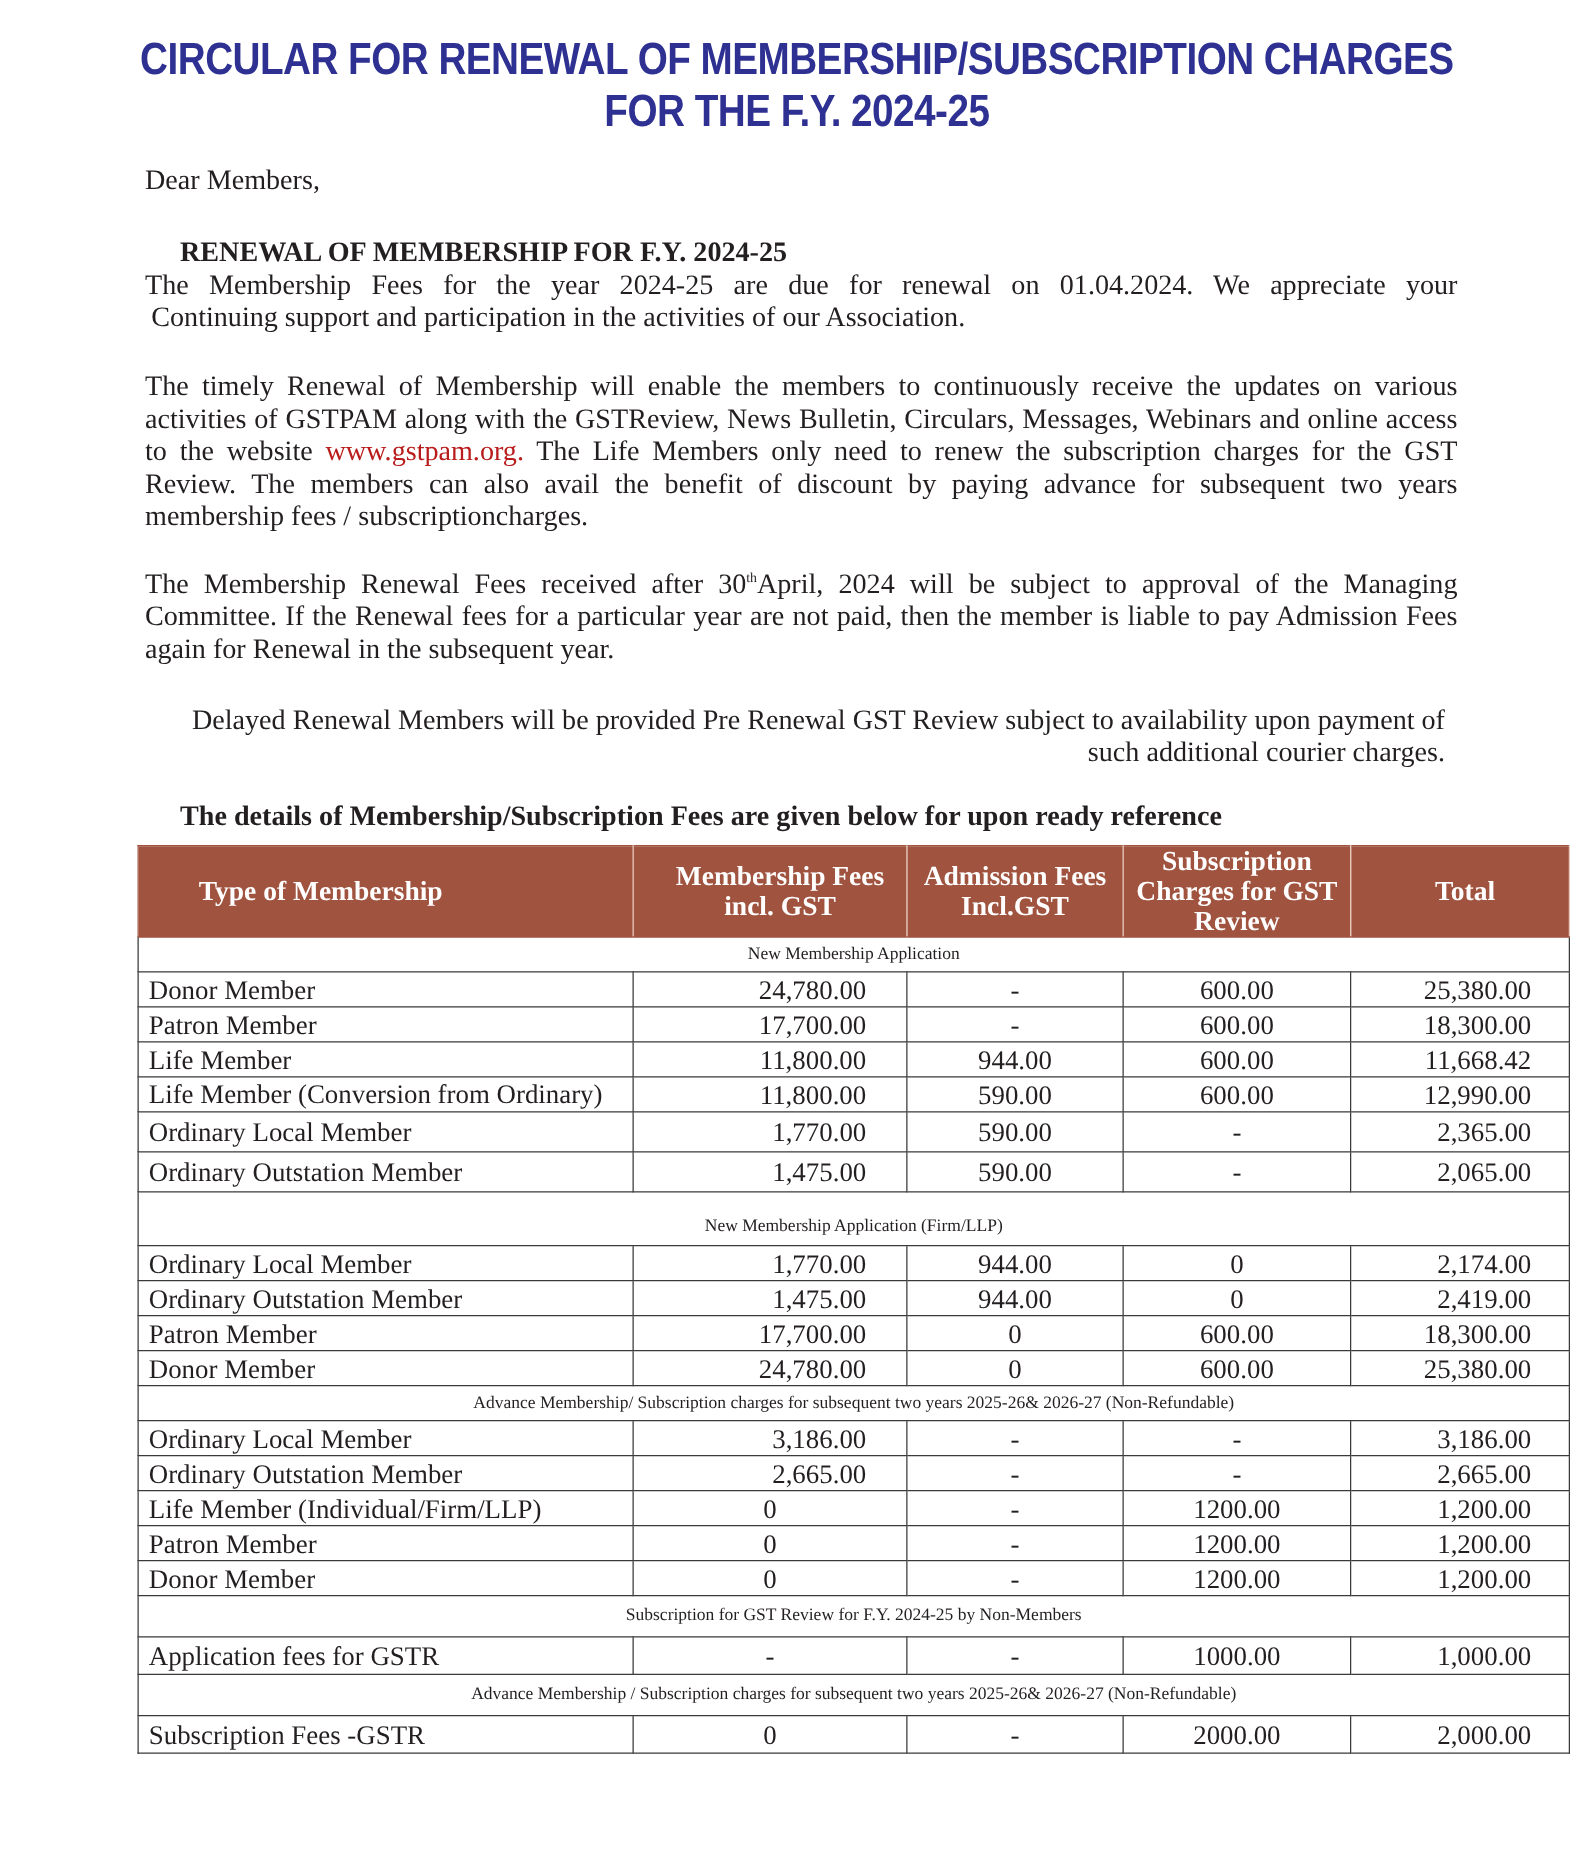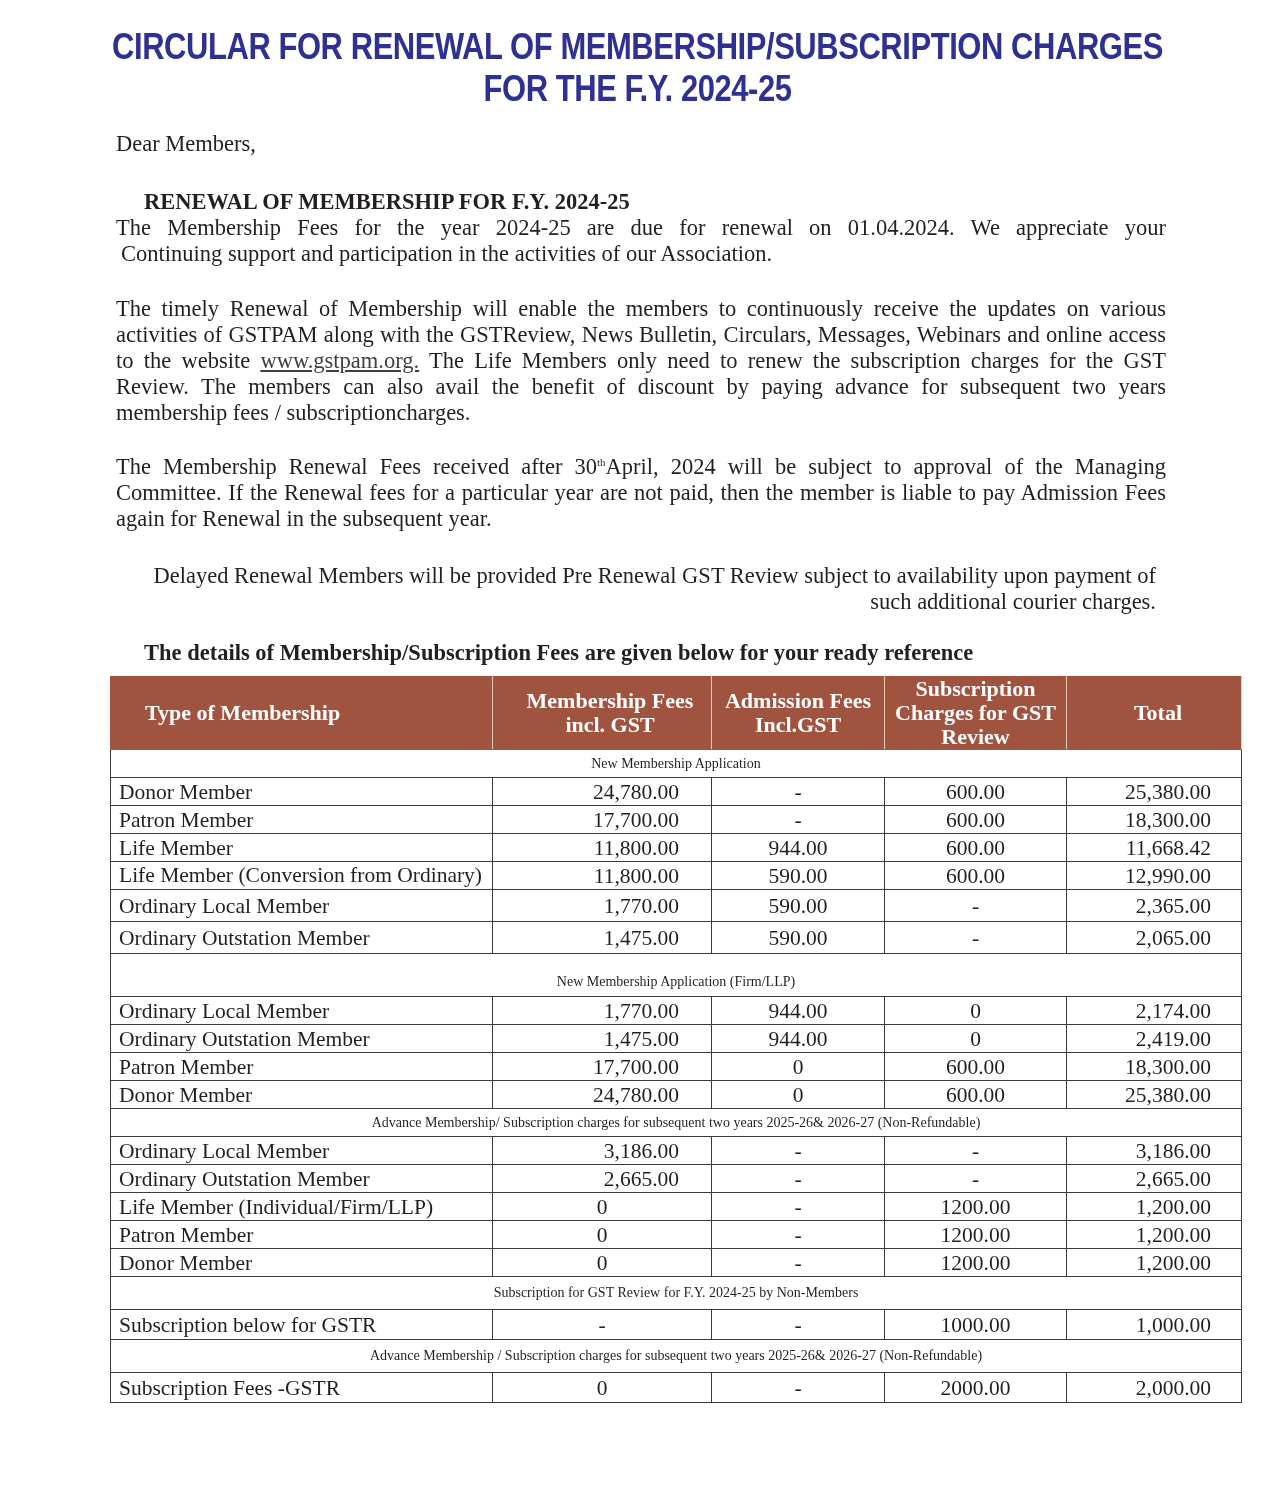--- a/index.html
+++ b/index.html
@@ -1,32 +1,32 @@
 <!DOCTYPE html>
 <html><head>
 <meta charset="utf-8">
 <style>
   html, body { margin: 0; padding: 0; background: #ffffff; }
   body { width: 1275px; height: 1485px; position: relative; overflow: hidden; font-family: "Liberation Serif", serif; color: #231f20; }
   .title { position: absolute; left: 0; top: 26px; width: 1275px; text-align: center; color: #2e3192; font-family: "Liberation Sans", sans-serif; font-weight: bold; font-size: 36px; line-height: 42px; letter-spacing: -0.5px; transform: scaleX(0.86); transform-origin: center; }
   .para { position: absolute; left: 116px; width: 1050px; font-size: 22.5px; line-height: 26px; text-align: justify; }
   .para.last-left { text-align-last: left; }
   .bold { font-weight: bold; margin-left: 28px; }
-  a.link { color: #404040; text-decoration: underline; }
+  a.link { color: #b91c1c; }
   sup { font-size: 11px; line-height: 0; vertical-align: super; }
 
   table.fees { position: absolute; left: 110px; border-collapse: collapse; table-layout: fixed; font-size: 21.5px; }
   table.fees td, table.fees th { border: 1.5px solid #3a3a3a; padding: 0 8px; height: 27px; line-height: 24px; vertical-align: middle; }
   .c1 { width: 339px; text-align: left; }
   .c2 { width: 178px; text-align: right; padding-right: 32px !important; }
   .c3 { width: 156px; text-align: center; }
   .c4 { width: 165px; text-align: center; }
   .c5 { width: 136px; text-align: right; padding-right: 30px !important; }
   thead th { background: #a0533f; color: #ffffff; font-weight: bold; border-color: #a0533f !important; border-right: 1px solid #e8c8bb !important; height: 76px; line-height: 25px; font-size: 22px; }
-  thead th.c1 { padding-left: 34px; }
+  thead th.c1 { padding-left: 48px; }
   thead th.c5 { text-align: center; padding-right: 8px !important; padding-left: 16px; }
   .section td { text-align: center; font-weight: normal; font-size: 14px; border-left: none; border-right: none; border-top: none; border-bottom: none; height: 28px; }
   .section-boxed td { border: 1.5px solid #3a3a3a; border-top: none; }
   .tall td { height: 52px; vertical-align: top; padding-top: 2px; }
   .tall td.c1 { line-height: 25px; }
 </style>
 </head>
 <body>
 
 <div class="title">
@@ -46,21 +46,21 @@
 <div class="para last-left" style="top:296px;">
   <span>The timely Renewal of Membership will enable the members to continuously receive the updates on various activities of GSTPAM along with the GSTReview, News Bulletin, Circulars, Messages, Webinars and online access to the website </span><a class="link">www.gstpam.org.</a><span> The Life Members only need to renew the subscription charges for the GST Review. The members can also avail the benefit of discount by paying advance for subsequent two years membership fees / subscriptioncharges.</span>
 </div>
 
 <div class="para last-left" style="top:454px;">
   <span>The Membership Renewal Fees received after 30</span><sup>th</sup><span>April, 2024 will be subject to approval of the Managing Committee. If the Renewal fees for a particular year are not paid, then the member is liable to pay Admission Fees again for Renewal in the subsequent year.</span>
 </div>
 
 <div class="para" style="top:563px; text-align:right; width:1040px;">Delayed Renewal Members will be provided Pre Renewal GST Review subject to availability upon payment of such additional courier charges.</div>
 
-<div class="para bold" style="top:640px; text-align:left;">The details of Membership/Subscription Fees are given below for your ready reference</div>
+<div class="para bold" style="top:640px; text-align:left;">The details of Membership/Subscription Fees are given below for upon ready reference</div>
 
 <table class="fees" style="top:676px;">
   <thead>
     <tr>
       <th class="c1">Type of Membership</th>
       <th class="c2" style="text-align:center; padding-right:8px !important;padding-left:24px;">Membership Fees incl. GST</th>
       <th class="c3">Admission Fees Incl.GST</th>
       <th class="c4">Subscription Charges for GST Review</th>
       <th class="c5">Total</th>
     </tr>
@@ -181,21 +181,21 @@
       <td class="c2" style="text-align:center; padding-right:8px !important;">0</td>
       <td class="c3">-</td>
       <td class="c4">1200.00</td>
       <td class="c5">1,200.00</td>
     </tr>
 
     <tr class="section">
       <td colspan="5" style="height:32px;margin-top:16px;">Subscription for GST Review for F.Y. 2024-25 by Non-Members</td>
     </tr>
     <tr style="height:30px;">
-      <td class="c1">Subscription below for GSTR</td>
+      <td class="c1">Application fees for GSTR</td>
       <td class="c2" style="text-align:center; padding-right:8px !important;">-</td>
       <td class="c3">-</td>
       <td class="c4">1000.00</td>
       <td class="c5">1,000.00</td>
     </tr>
 
     <tr class="section">
       <td colspan="5" style="height:32px;">Advance Membership / Subscription charges for subsequent two years 2025-26&amp; 2026-27 (Non-Refundable)</td>
     </tr>
     <tr style="height:30px;">

